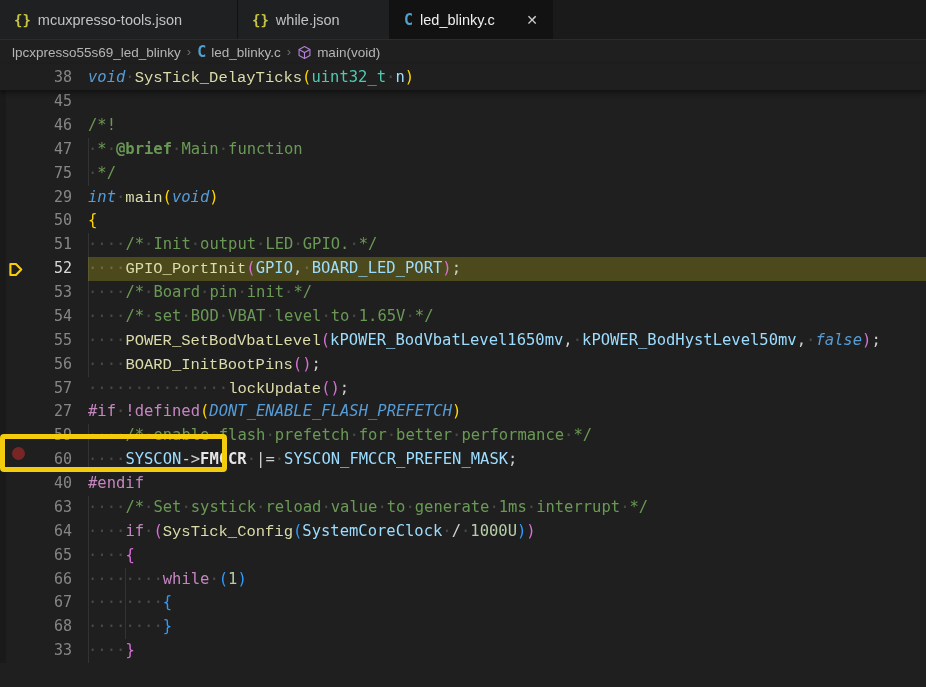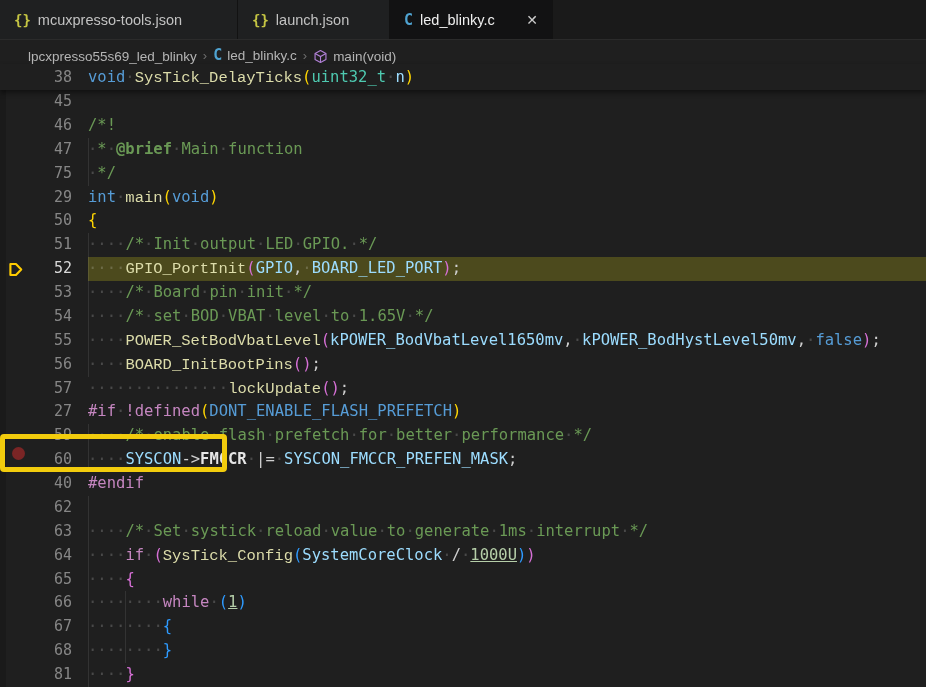--- a/index.html
+++ b/index.html
@@ -17,21 +17,21 @@
     background:var(--tab_inactive_bg,#1f2021);border-right:1px solid #121212;}
   .tab.active{background:var(--tab_active_bg,#121213);color:#efefef;}
   .tab:nth-child(1){width:238px;}
   .tab:nth-child(2){width:152px;}
   .tab:nth-child(3){width:163px;}
   .ficon{font-family:"DejaVu Sans Mono",monospace;font-weight:bold;font-size:14px;}
   .ficon.json{color:#c5c543;}
   .ficon.cfile{color:#4fa3d1;font-size:15px;}
   .tab-close{margin-left:auto;color:#cccccc;font-size:14px;line-height:1;padding:2px;}
   
-  .breadcrumb{display:flex;align-items:flex-end;height:24px;padding-left:28px;
+  .breadcrumb{display:flex;align-items:center;height:24px;padding-left:12px;
     font-size:13.5px;color:#b5b5b5;background:var(--editor_bg,#1f1f1f);}
   .crumb{display:flex;align-items:center;gap:5px;cursor:pointer;}
   .crumb-sep{color:#6d6d6d;margin:0 6px;font-size:13px;transform:translateY(-1px);}
   .cube-icon{display:inline-flex;}
   
   .editor{position:relative;}
   .editor::before{content:"";position:absolute;left:0;top:0;bottom:0;width:6px;
     background:#1a1a1a;z-index:0;}
   .coderow{display:flex;height:23.88px;line-height:23.88px;
     font-family:"DejaVu Sans Mono",monospace;font-size:15.5px;white-space:pre;}
@@ -39,28 +39,28 @@
     background:var(--editor_bg,#1f1f1f);box-shadow:0 3px 5px rgba(0,0,0,.45);}
   .glyph{width:30px;flex:none;display:flex;align-items:center;justify-content:center;position:relative;z-index:1;}
   .num{width:42px;flex:none;text-align:right;color:var(--line_number,#868686);
     font-size:15px;position:relative;z-index:1;}
   .code{flex:1;margin-left:16px;position:relative;z-index:1;}
   .coderow.current .code{background:var(--line_highlight,#4c4a1d);}
   .coderow.current .num{color:var(--line_number_active,#d8d8d8);}
   .guide{position:absolute;top:0;bottom:0;width:1px;background:rgba(255,255,255,.09);}
   .ws{color:rgba(255,255,255,.19);}
   
-  .tk-kw{color:var(--c_keyword,#569CD6);}
+  .tk-kw{color:var(--c_keyword,#569CD6);font-style:italic;}
   .tk-ctrl{color:var(--c_control,#C586C0);}
   .tk-fn{color:var(--c_function,#DCDCAA);font-family:Liberation Mono, monospace;}
   .tk-type{color:var(--c_type,#4EC9B0);}
   .tk-var{color:var(--c_variable,#9CDCFE);}
   .tk-comment{color:var(--c_comment,#6A9955);}
   .tk-dockw{color:var(--c_comment,#6A9955);font-weight:bold;}
-  .tk-num{color:var(--c_number,#B5CEA8);text-decoration:underline;}
+  .tk-num{color:var(--c_number,#B5CEA8);}
   .tk-plain{color:var(--c_punctuation,#d0d0d0);}
   .tk-member{color:#e6e6e6;font-weight:bold;}
   .tk-b1{color:var(--c_bracket1,#FFD602);}
   .tk-b2{color:var(--c_bracket2,#D670D6);}
   .tk-b3{color:var(--c_bracket3,#2e9bff);}
   
   .annotation{position:absolute;left:0;top:370px;width:227px;height:38px;
     box-sizing:border-box;border:5px solid var(--annotation_yellow,#f2cc0d);
     border-radius:4px;z-index:30;display:flex;align-items:center;}
   .bp-dot-wrap{width:27px;flex:none;display:flex;align-items:center;justify-content:center;}
@@ -74,21 +74,21 @@
 
 <div class="window">
 
   <div class="tabbar">
     <div class="tab">
       <span class="ficon json">{}</span>
       <span>mcuxpresso-tools.json</span>
     </div>
     <div class="tab">
       <span class="ficon json">{}</span>
-      <span>launch.json</span>
+      <span>while.json</span>
     </div>
     <div class="tab active">
       <span class="ficon cfile">C</span>
       <span>led_blinky.c</span>
       <span class="tab-close">✕</span>
     </div>
   </div>
 
   <div class="breadcrumb">
     <span class="crumb">
@@ -126,28 +126,27 @@
             </svg></div><div class="num">52</div><div class="code"><div class="guide" style="left: 0px;"></div><span class="tk-plain"><span class="ws">·</span><span class="ws">·</span><span class="ws">·</span><span class="ws">·</span></span><span class="tk-fn">GPIO_PortInit</span><span class="tk-b2">(</span><span class="tk-var">GPIO</span><span class="tk-plain">,<span class="ws">·</span></span><span class="tk-var">BOARD_LED_PORT</span><span class="tk-b2">)</span><span class="tk-plain">;</span></div></div>
         <div class="coderow"><div class="glyph"></div><div class="num">53</div><div class="code"><div class="guide" style="left: 0px;"></div><span class="tk-plain"><span class="ws">·</span><span class="ws">·</span><span class="ws">·</span><span class="ws">·</span></span><span class="tk-comment">/*<span class="ws">·</span>Board<span class="ws">·</span>pin<span class="ws">·</span>init<span class="ws">·</span>*/</span></div></div>
         <div class="coderow"><div class="glyph"></div><div class="num">54</div><div class="code"><div class="guide" style="left: 0px;"></div><span class="tk-plain"><span class="ws">·</span><span class="ws">·</span><span class="ws">·</span><span class="ws">·</span></span><span class="tk-comment">/*<span class="ws">·</span>set<span class="ws">·</span>BOD<span class="ws">·</span>VBAT<span class="ws">·</span>level<span class="ws">·</span>to<span class="ws">·</span>1.65V<span class="ws">·</span>*/</span></div></div>
         <div class="coderow"><div class="glyph"></div><div class="num">55</div><div class="code"><div class="guide" style="left: 0px;"></div><span class="tk-plain"><span class="ws">·</span><span class="ws">·</span><span class="ws">·</span><span class="ws">·</span></span><span class="tk-fn">POWER_SetBodVbatLevel</span><span class="tk-b2">(</span><span class="tk-var">kPOWER_BodVbatLevel1650mv</span><span class="tk-plain">,<span class="ws">·</span></span><span class="tk-var">kPOWER_BodHystLevel50mv</span><span class="tk-plain">,<span class="ws">·</span></span><span class="tk-kw">false</span><span class="tk-b2">)</span><span class="tk-plain">;</span></div></div>
         <div class="coderow"><div class="glyph"></div><div class="num">56</div><div class="code"><div class="guide" style="left: 0px;"></div><span class="tk-plain"><span class="ws">·</span><span class="ws">·</span><span class="ws">·</span><span class="ws">·</span></span><span class="tk-fn">BOARD_InitBootPins</span><span class="tk-b2">(</span><span class="tk-b2">)</span><span class="tk-plain">;</span></div></div>
         <div class="coderow"><div class="glyph"></div><div class="num">57</div><div class="code"><span class="tk-plain"><span class="ws">·</span><span class="ws">·</span><span class="ws">·</span><span class="ws">·</span><span class="ws">·</span><span class="ws">·</span><span class="ws">·</span><span class="ws">·</span><span class="ws">·</span><span class="ws">·</span><span class="ws">·</span><span class="ws">·</span><span class="ws">·</span><span class="ws">·</span><span class="ws">·</span></span><span class="tk-fn">lockUpdate</span><span class="tk-b2">(</span><span class="tk-b2">)</span><span class="tk-plain">;</span></div></div>
         <div class="coderow"><div class="glyph"></div><div class="num">27</div><div class="code"><span class="tk-ctrl">#if<span class="ws">·</span>!defined</span><span class="tk-b1">(</span><span class="tk-kw">DONT_ENABLE_FLASH_PREFETCH</span><span class="tk-b1">)</span></div></div>
         <div class="coderow"><div class="glyph"></div><div class="num">59</div><div class="code"><div class="guide" style="left: 0px;"></div><span class="tk-plain"><span class="ws">·</span><span class="ws">·</span><span class="ws">·</span><span class="ws">·</span></span><span class="tk-comment">/*<span class="ws">·</span>enable<span class="ws">·</span>flash<span class="ws">·</span>prefetch<span class="ws">·</span>for<span class="ws">·</span>better<span class="ws">·</span>performance<span class="ws">·</span>*/</span></div></div>
         <div class="coderow"><div class="glyph"></div><div class="num">60</div><div class="code"><div class="guide" style="left: 0px;"></div><span class="tk-plain"><span class="ws">·</span><span class="ws">·</span><span class="ws">·</span><span class="ws">·</span></span><span class="tk-var">SYSCON</span><span class="tk-plain">-&gt;</span><span class="tk-member">FMCCR</span><span class="tk-plain"><span class="ws">·</span></span><span class="tk-plain">|=</span><span class="tk-plain"><span class="ws">·</span></span><span class="tk-var">SYSCON_FMCCR_PREFEN_MASK</span><span class="tk-plain">;</span></div></div>
         <div class="coderow"><div class="glyph"></div><div class="num">40</div><div class="code"><span class="tk-ctrl">#endif</span></div></div>
-        <div class="coderow"><div class="glyph"></div><div class="num">62</div><div class="code"><div class="guide" style="left: 0px;"></div></div></div>
         <div class="coderow"><div class="glyph"></div><div class="num">63</div><div class="code"><div class="guide" style="left: 0px;"></div><span class="tk-plain"><span class="ws">·</span><span class="ws">·</span><span class="ws">·</span><span class="ws">·</span></span><span class="tk-comment">/*<span class="ws">·</span>Set<span class="ws">·</span>systick<span class="ws">·</span>reload<span class="ws">·</span>value<span class="ws">·</span>to<span class="ws">·</span>generate<span class="ws">·</span>1ms<span class="ws">·</span>interrupt<span class="ws">·</span>*/</span></div></div>
         <div class="coderow"><div class="glyph"></div><div class="num">64</div><div class="code"><div class="guide" style="left: 0px;"></div><span class="tk-plain"><span class="ws">·</span><span class="ws">·</span><span class="ws">·</span><span class="ws">·</span></span><span class="tk-ctrl">if</span><span class="tk-plain"><span class="ws">·</span></span><span class="tk-b2">(</span><span class="tk-fn">SysTick_Config</span><span class="tk-b3">(</span><span class="tk-var">SystemCoreClock</span><span class="tk-plain"><span class="ws">·</span>/<span class="ws">·</span></span><span class="tk-num">1000U</span><span class="tk-b3">)</span><span class="tk-b2">)</span></div></div>
         <div class="coderow"><div class="glyph"></div><div class="num">65</div><div class="code"><div class="guide" style="left: 0px;"></div><span class="tk-plain"><span class="ws">·</span><span class="ws">·</span><span class="ws">·</span><span class="ws">·</span></span><span class="tk-b2">{</span></div></div>
         <div class="coderow"><div class="glyph"></div><div class="num">66</div><div class="code"><div class="guide" style="left: 0px;"></div><div class="guide" style="left: 37.32px;"></div><span class="tk-plain"><span class="ws">·</span><span class="ws">·</span><span class="ws">·</span><span class="ws">·</span><span class="ws">·</span><span class="ws">·</span><span class="ws">·</span><span class="ws">·</span></span><span class="tk-ctrl">while</span><span class="tk-plain"><span class="ws">·</span></span><span class="tk-b3">(</span><span class="tk-num">1</span><span class="tk-b3">)</span></div></div>
         <div class="coderow"><div class="glyph"></div><div class="num">67</div><div class="code"><div class="guide" style="left: 0px;"></div><div class="guide" style="left: 37.32px;"></div><span class="tk-plain"><span class="ws">·</span><span class="ws">·</span><span class="ws">·</span><span class="ws">·</span><span class="ws">·</span><span class="ws">·</span><span class="ws">·</span><span class="ws">·</span></span><span class="tk-b3">{</span></div></div>
         <div class="coderow"><div class="glyph"></div><div class="num">68</div><div class="code"><div class="guide" style="left: 0px;"></div><div class="guide" style="left: 37.32px;"></div><span class="tk-plain"><span class="ws">·</span><span class="ws">·</span><span class="ws">·</span><span class="ws">·</span><span class="ws">·</span><span class="ws">·</span><span class="ws">·</span><span class="ws">·</span></span><span class="tk-b3">}</span></div></div>
-        <div class="coderow"><div class="glyph"></div><div class="num">81</div><div class="code"><div class="guide" style="left: 0px;"></div><span class="tk-plain"><span class="ws">·</span><span class="ws">·</span><span class="ws">·</span><span class="ws">·</span></span><span class="tk-b2">}</span></div></div>
+        <div class="coderow"><div class="glyph"></div><div class="num">33</div><div class="code"><div class="guide" style="left: 0px;"></div><span class="tk-plain"><span class="ws">·</span><span class="ws">·</span><span class="ws">·</span><span class="ws">·</span></span><span class="tk-b2">}</span></div></div>
       </div>
 
     <div class="annotation">
       <span class="bp-dot-wrap">
         <span class="bp-dot"></span>
       </span>
     </div>
   </div>
 </div>
 

